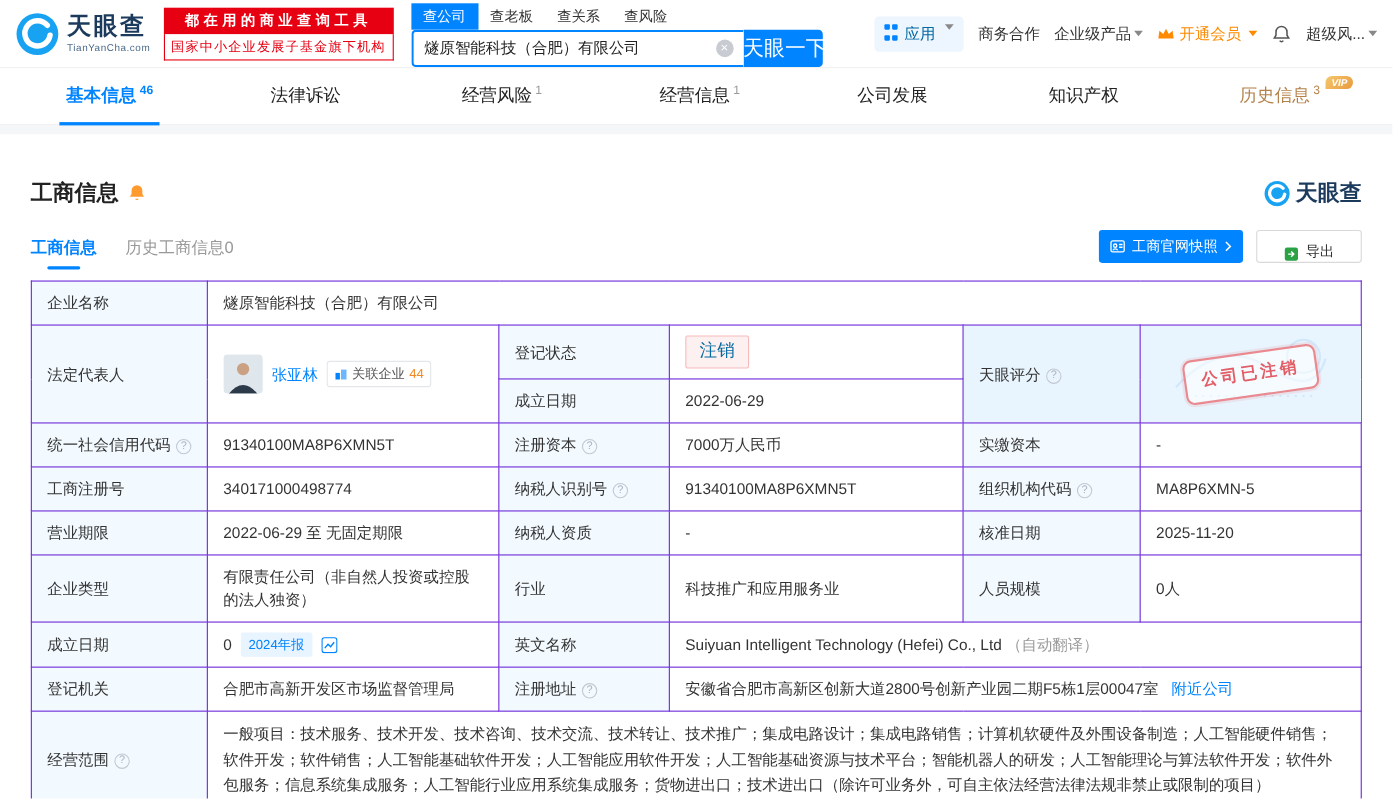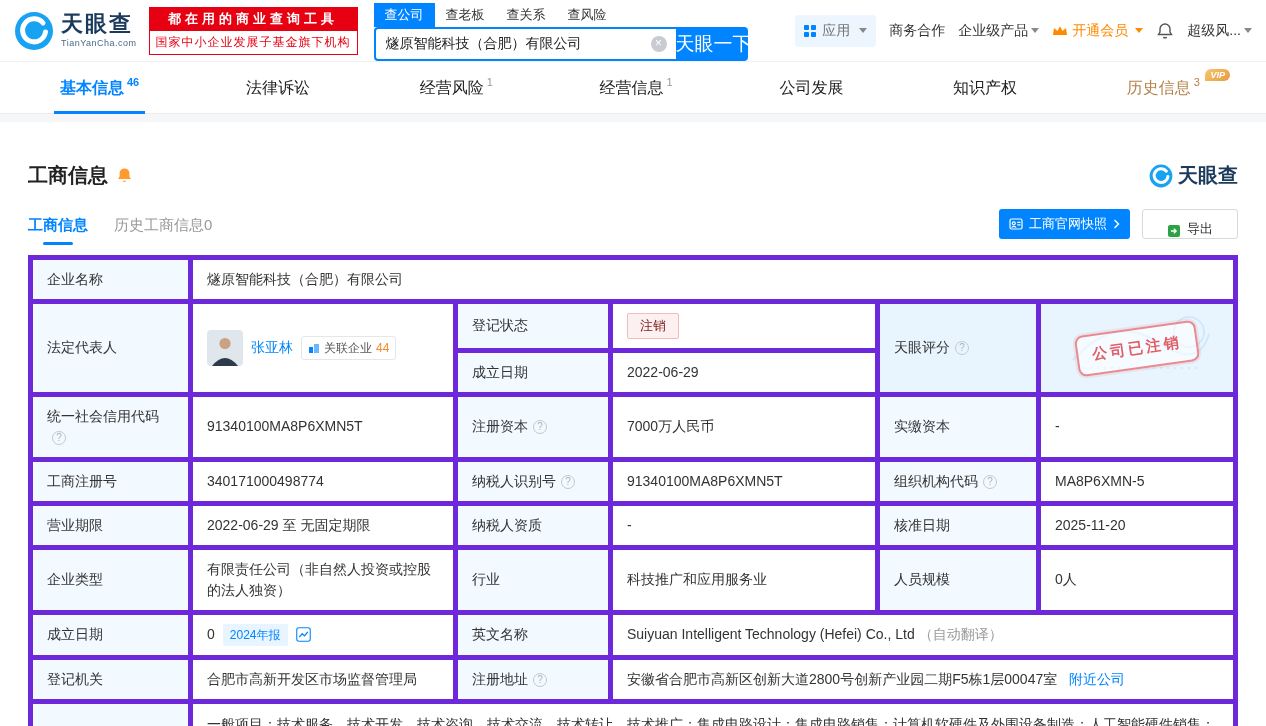--- a/index.html
+++ b/index.html
@@ -19,21 +19,21 @@
   .search-tabs { display:flex; }
   .search-tab { font-size:13px; padding:3px 11px; cursor:pointer; color:#333; }
   .search-tab.active { background:#0084ff; color:#fff; }
   .search-row { display:flex; }
   .search-box { position:relative; }
   .search-input { width:302px; height:34px; border:2px solid #0084ff; border-right:none; border-radius:4px 0 0 4px; padding:0 30px 0 10px; font-size:14px; color:#222; outline:none; font-family:inherit; }
   .clear-icon { position:absolute; right:9px; top:9px; width:16px; height:16px; border-radius:50%; background:#c8ccd2; color:#fff; font-size:12px; line-height:15px; text-align:center; cursor:pointer; }
   .clear-icon::before { content:"×"; }
   .search-btn { width:72px; height:34px; background:#0084ff; color:#fff; font-size:19px; border:none; border-radius:0 4px 4px 0; cursor:pointer; font-family:inherit; }
   .top-right { margin-left:auto; display:flex; align-items:center; gap:13px; font-size:14px; }
-  .apps-btn { display:flex; align-items:center; gap:6px; background:#edf5ff; padding:7px 9px; border-radius:4px; color:#737373; cursor:pointer; }
+  .apps-btn { display:flex; gap:6px; background:#edf5ff; padding:7px 9px; border-radius:4px; color:#0369a1; cursor:pointer; }
   .grid-icon { display:grid; grid-template-columns:repeat(2,5px); grid-gap:2px; }
   .grid-icon i { width:5px; height:5px; background:#0084ff; border-radius:1px; }
   .caret { width:0; height:0; border-left:4px solid transparent; border-right:4px solid transparent; border-top:5px solid #888; display:inline-block; margin-left:3px; vertical-align:middle; }
   .caret.orange { border-top-color:#ff8a00; }
   .menu-item { color:#333; cursor:pointer; display:inline-flex; align-items:center; }
   .vip-link { color:#ff8a00; display:inline-flex; align-items:center; gap:4px; cursor:pointer; }
   .bell-btn { display:inline-flex; cursor:pointer; }
 
   
   .nav { display:flex; align-items:center; justify-content:space-between; height:52px; padding:0 66px 0 60px; border-bottom:1px solid #ececec; }
@@ -56,27 +56,27 @@
   .subtabs { display:flex; align-items:flex-end; margin-top:20px; }
   .subtab { font-size:15px; color:#999; margin-right:26px; padding-bottom:12px; position:relative; cursor:pointer; }
   .subtab.active { color:#0084ff; font-weight:bold; }
   .subtab.active::after { content:""; position:absolute; bottom:2px; left:50%; transform:translateX(-50%); width:30px; height:3px; border-radius:2px; background:#0084ff; }
   .sub-actions { margin-left:auto; display:flex; gap:12px; padding-bottom:8px; }
   .btn-snapshot { display:inline-flex; align-items:center; gap:6px; background:#0084ff; color:#fff; font-size:13px; padding:0 10px; height:30px; border-radius:3px; border:none; cursor:pointer; font-family:inherit; }
   .btn-export { display:inline-flex; align-items:flex-end; gap:6px; background:#fff; color:#333; font-size:13px; padding:0 24px; height:30px; border:1px solid #d9d9d9; border-radius:3px; cursor:pointer; font-family:inherit; }
 
   
   table.info { width:100%; border-collapse:collapse; margin-top:8px; table-layout:fixed; }
-  .info td { border:5px solid #6d28d9; padding:9px 14px; font-size:14px; color:#333; vertical-align:middle; word-break:break-all; line-height:1.5; }
+  .info td { border:1px solid #6d28d9; padding:9px 14px; font-size:14px; color:#333; vertical-align:middle; word-break:break-all; line-height:1.5; }
   .info td.lbl { background:#f2f9ff; }
   .info td.hl { background:#e9f5fe; }
   .q { display:inline-block; width:14px; height:14px; border:1px solid #c3c9d1; border-radius:50%; color:#aab2bd; font-size:10px; line-height:12px; text-align:center; margin-left:5px; vertical-align:1px; cursor:pointer; }
   .q::before { content:"?"; }
   .blue-link { color:#0084ff; text-decoration:none; cursor:pointer; }
-  .status-badge { display:inline-block; color:#7f1d1d; border:1px solid #f6baba; background:#fdf0f0; padding:2px 12px; font-size:13px; border-radius:2px; }
+  .status-badge { display:inline-block; color:#0369a1; border:1px solid #f6baba; background:#fdf0f0; padding:2px 12px; font-size:16px; border-radius:2px; }
   .rep { display:flex; align-items:center; gap:8px; }
   .avatar { width:36px; height:36px; border-radius:4px; overflow:hidden; display:inline-flex; cursor:pointer; flex:none; }
   .rel-badge { display:inline-flex; align-items:center; gap:4px; border:1px solid #e4e7ea; border-radius:3px; padding:2px 6px; font-size:12px; color:#555; cursor:pointer; }
   .rel-count { color:#f28b25; }
   .insured { display:flex; align-items:center; gap:8px; }
   .report-badge { display:inline-block; background:#e8f4ff; color:#0084ff; font-size:12px; padding:2px 7px; border-radius:2px; cursor:pointer; }
   .trend-ic { display:inline-flex; cursor:pointer; }
   .note { color:#999; margin-left:4px; }
   .stamp-cell { position:relative; }
   .stamp-wrap { position:absolute; inset:0; display:flex; align-items:center; justify-content:center; }

